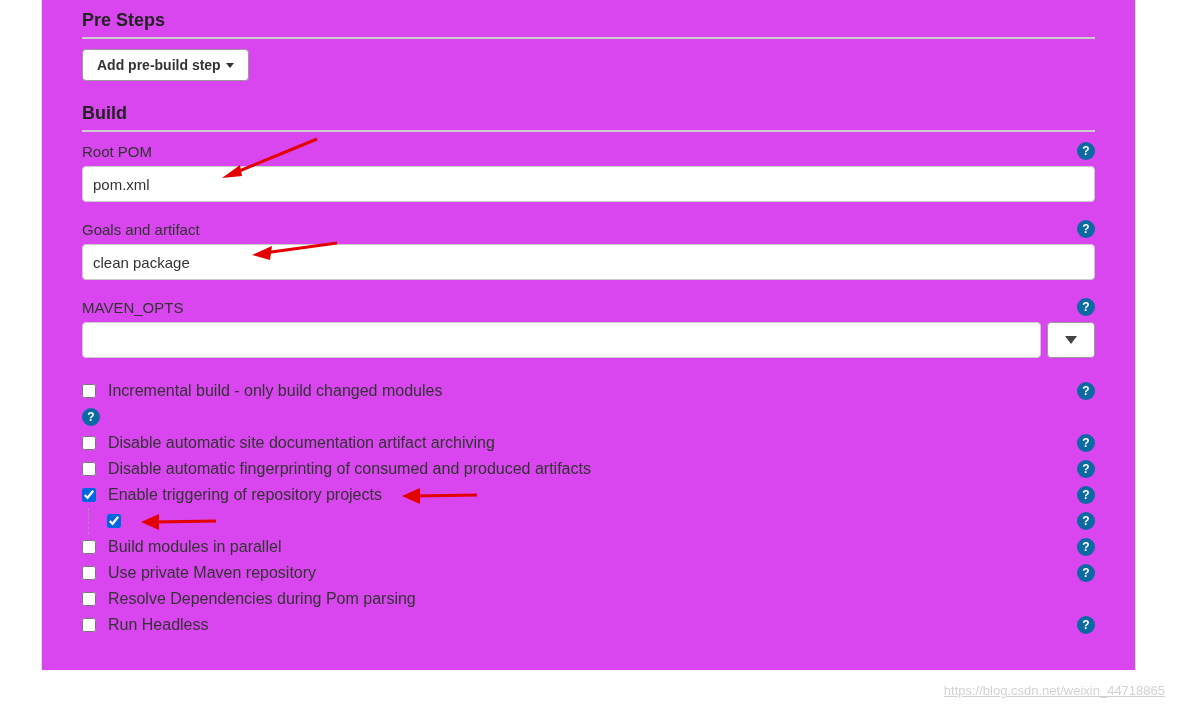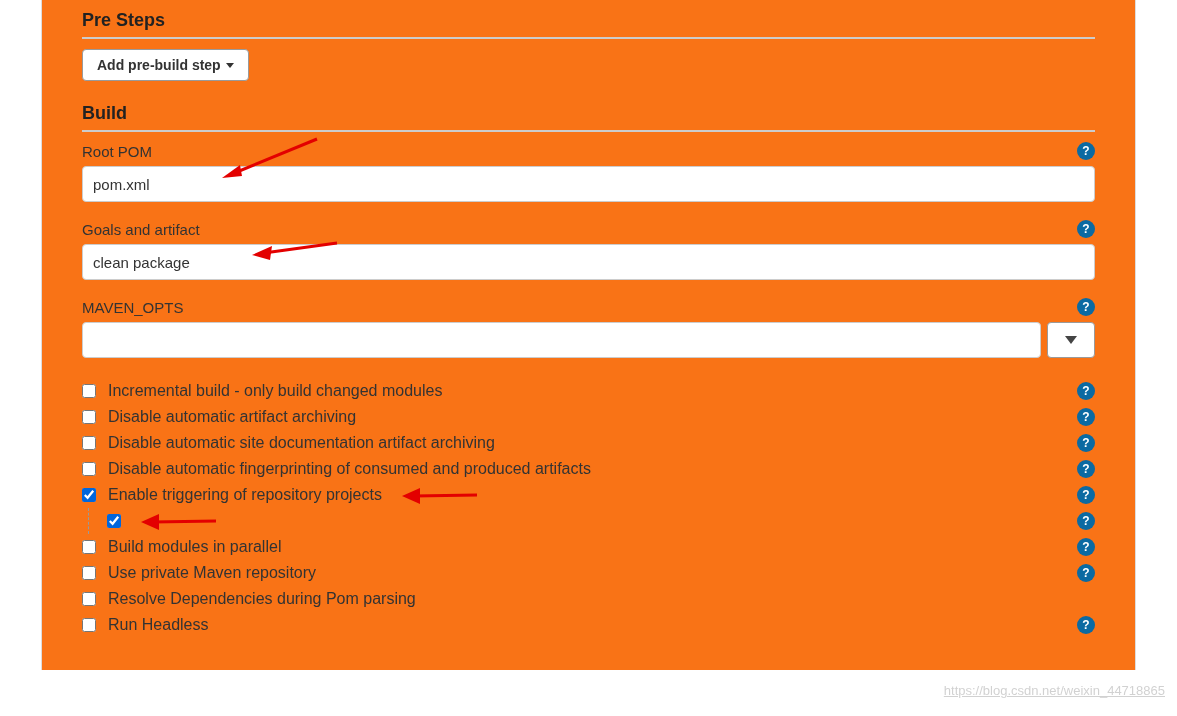--- a/index.html
+++ b/index.html
@@ -9,21 +9,21 @@
       color: #333;
       background: #fff;
       padding: 0;
     }
     .container {
       width: 1095px;
       margin: 0 auto;
       border-left: 1px solid #ddd;
       border-right: 1px solid #ddd;
       padding: 10px 40px 10px 40px;
-      background: #f97316;
+      background: #d946ef;
     }
     .section-title {
       font-size: 18px;
       font-weight: 700;
       color: #222;
       padding-bottom: 6px;
       border-bottom: 2px solid #ccc;
       margin-bottom: 10px;
     }
     .section-block {
@@ -215,24 +215,20 @@
 
     <div class="checkbox-list" id="checkbox-list">
         <div class="checkbox-row">
           <div class="checkbox-left">
             <input type="checkbox" style="">
             <span class="checkbox-label">Incremental build - only build changed modules</span>
           </div>
           <span class="help-icon">?</span>
         </div>
         <div class="checkbox-row">
-          <div class="checkbox-left">
-            <input type="checkbox" style="">
-            <span class="checkbox-label">Disable automatic artifact archiving</span>
-          </div>
           <span class="help-icon">?</span>
         </div>
         <div class="checkbox-row">
           <div class="checkbox-left">
             <input type="checkbox" style="">
             <span class="checkbox-label">Disable automatic site documentation artifact archiving</span>
           </div>
           <span class="help-icon">?</span>
         </div>
         <div class="checkbox-row">

